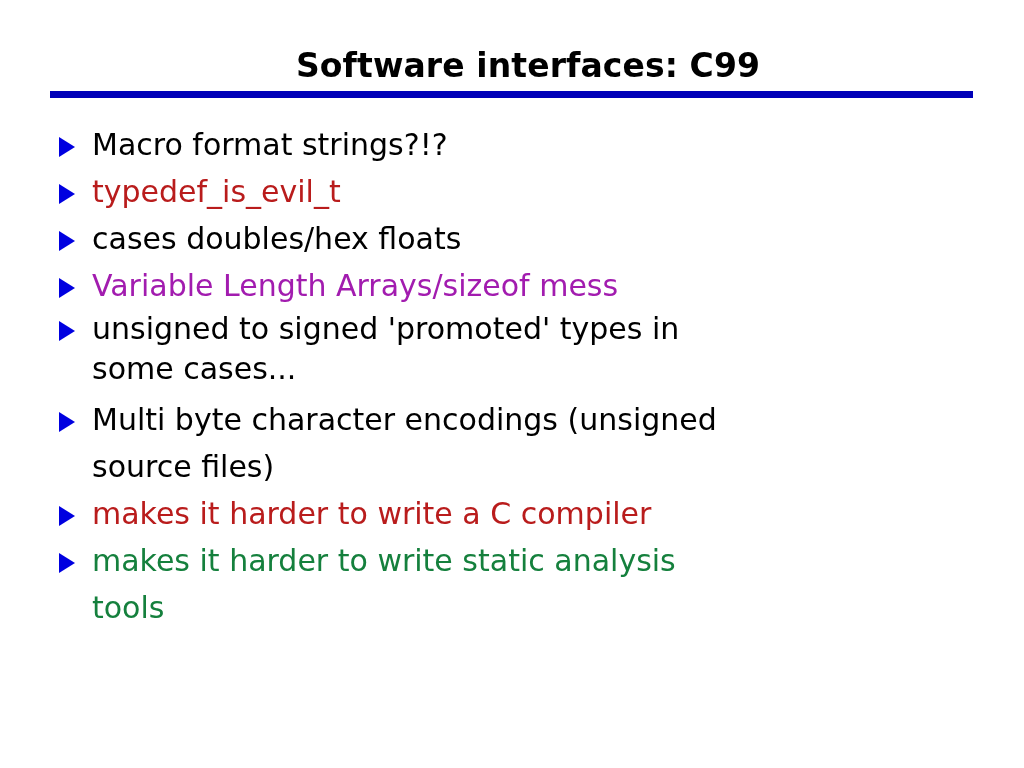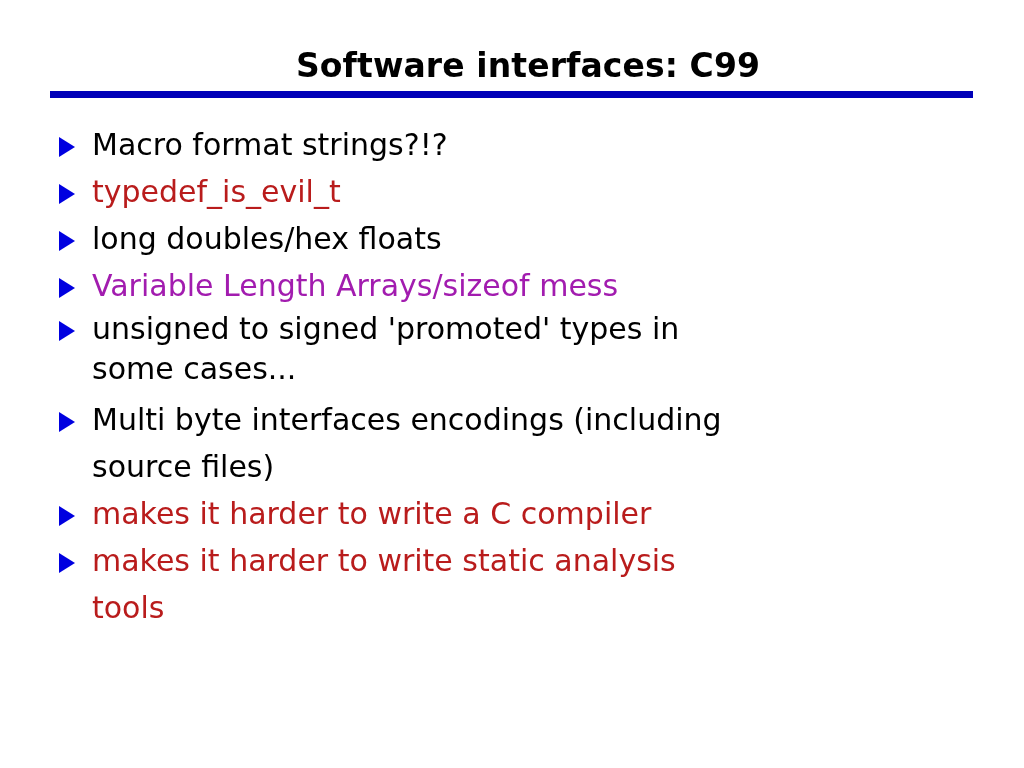--- a/index.html
+++ b/index.html
@@ -105,24 +105,24 @@
 
   <div class="title-block">
     <h1 class="slide-title" style="color: rgb(0, 0, 0);">Software interfaces: C99</h1>
   </div>
 
   <div class="title-rule" style="background: rgb(0, 0, 184);"></div>
 
   <ul class="bullet-list" id="bullet-list">
       <li class="bullet-item"><span class="bullet-marker" style="border-left-color: rgb(0, 0, 224);"></span><span class="bullet-text" style="color: rgb(0, 0, 0);">Macro format strings?!?</span></li>
       <li class="bullet-item"><span class="bullet-marker" style="border-left-color: rgb(0, 0, 224);"></span><span class="bullet-text" style="color: #b91c1c;">typedef_is_evil_t</span></li>
-      <li class="bullet-item"><span class="bullet-marker" style="border-left-color: rgb(0, 0, 224);"></span><span class="bullet-text" style="color: rgb(0, 0, 0);">long doubles/hex floats</span></li>
+      <li class="bullet-item"><span class="bullet-marker" style="border-left-color: rgb(0, 0, 224);"></span><span class="bullet-text" style="color: rgb(0, 0, 0);">cases doubles/hex floats</span></li>
       <li class="bullet-item"><span class="bullet-marker" style="border-left-color: rgb(0, 0, 224);"></span><span class="bullet-text" style="color: #a21caf;">Variable Length Arrays/sizeof mess</span></li>
       <li class="bullet-item tight"><span class="bullet-marker" style="border-left-color: rgb(0, 0, 224);"></span><span class="bullet-text" style="color: rgb(0, 0, 0);">unsigned to signed 'promoted' types in
 some cases...</span></li>
-      <li class="bullet-item"><span class="bullet-marker" style="border-left-color: rgb(0, 0, 224);"></span><span class="bullet-text" style="color: rgb(0, 0, 0);">Multi byte interfaces encodings (including
+      <li class="bullet-item"><span class="bullet-marker" style="border-left-color: rgb(0, 0, 224);"></span><span class="bullet-text" style="color: rgb(0, 0, 0);">Multi byte character encodings (unsigned
 source files)</span></li>
       <li class="bullet-item"><span class="bullet-marker" style="border-left-color: rgb(0, 0, 224);"></span><span class="bullet-text" style="color: #b91c1c;">makes it harder to write a C compiler</span></li>
-      <li class="bullet-item"><span class="bullet-marker" style="border-left-color: rgb(0, 0, 224);"></span><span class="bullet-text" style="color: #b91c1c;">makes it harder to write static analysis
+      <li class="bullet-item"><span class="bullet-marker" style="border-left-color: rgb(0, 0, 224);"></span><span class="bullet-text" style="color: #15803d;">makes it harder to write static analysis
 tools</span></li>
     </ul>
 
 </div>
 
 </body></html>

